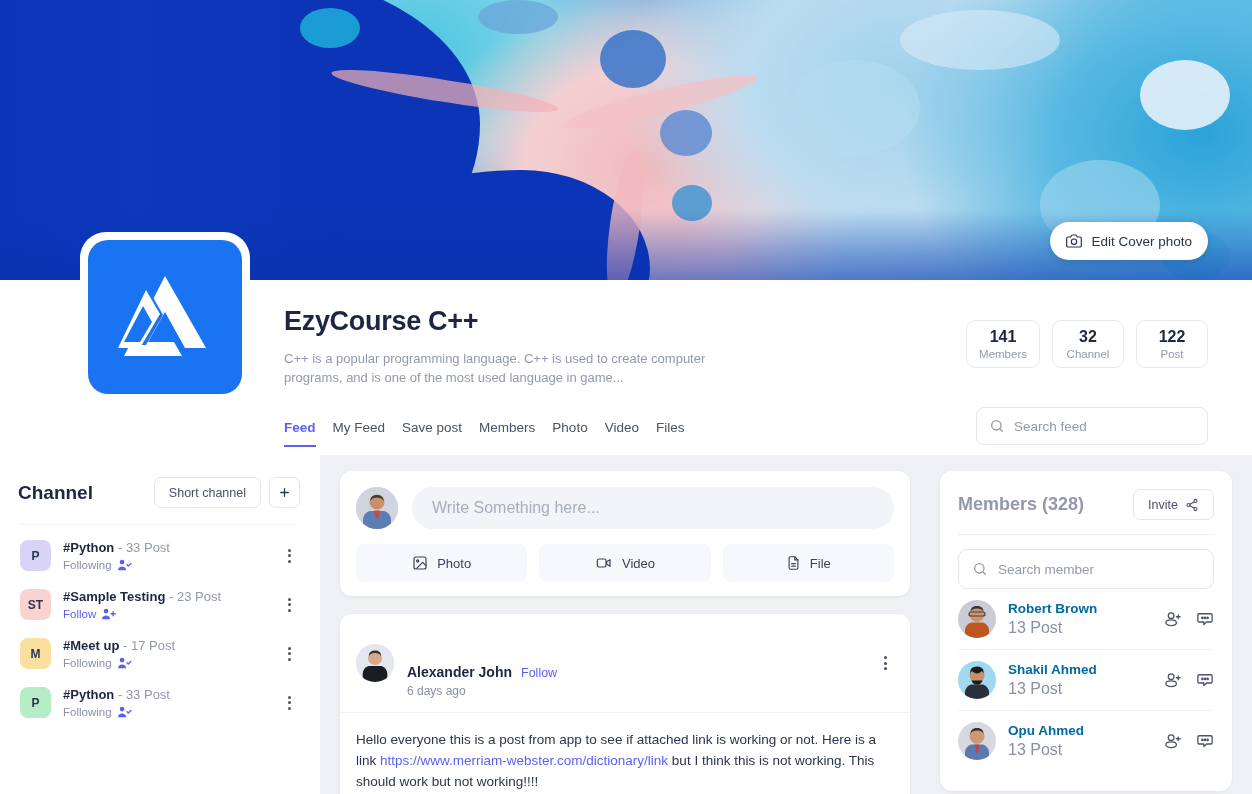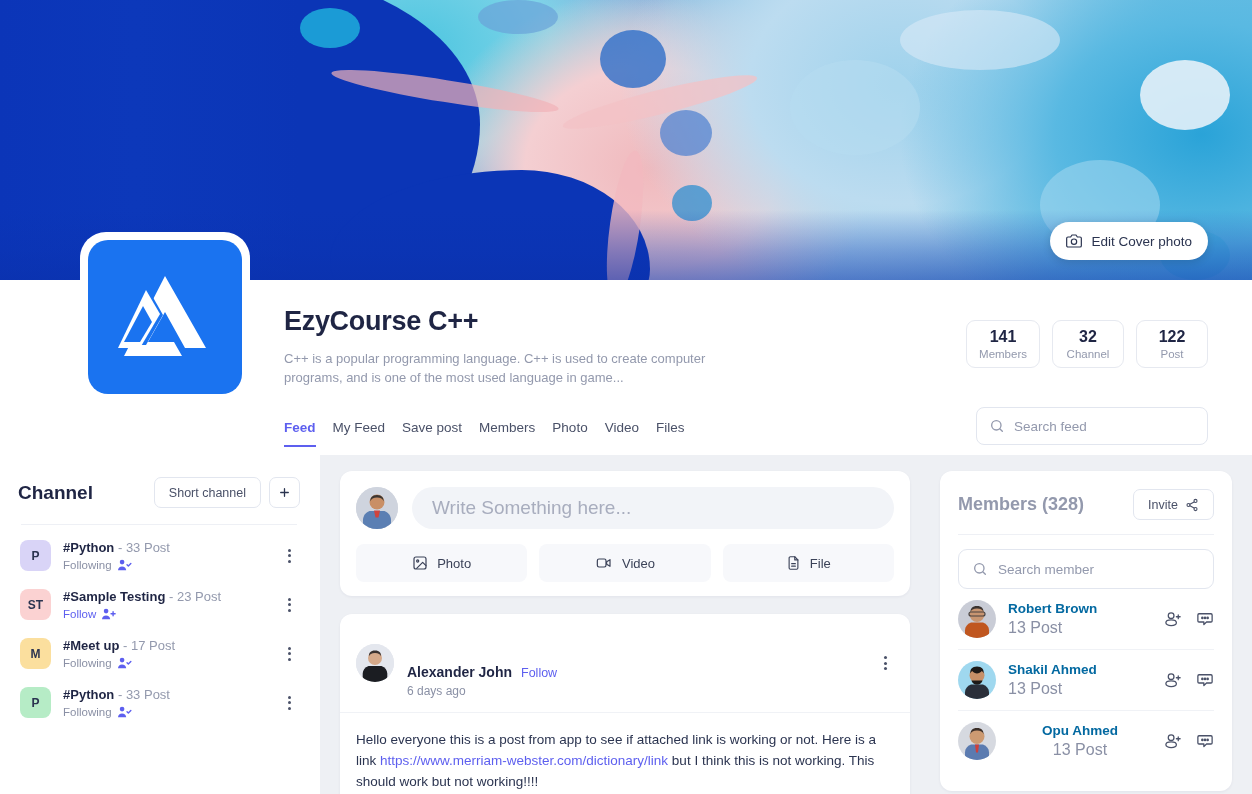--- a/index.html
+++ b/index.html
@@ -164,21 +164,21 @@
 
   .composer { padding: 16px 16px 14px 16px; margin-bottom: 18px; }
   .composer-top { display: flex; align-items: center; gap: 14px; }
   .avatar { border-radius: 50%; overflow: hidden; flex: 0 0 auto; position: relative; }
   .comp-input {
     flex: 1 1 auto; height: 42px; background: #f2f4f8; border-radius: 21px;
     display: flex; align-items: center; padding: 0 20px;
   }
   .comp-input input {
     border: none; outline: none; background: transparent; width: 100%;
-    font-family: inherit; font-size: 19px; color: #4a5168;
+    font-family: inherit; font-size: 16px; color: #4a5168;
   }
   .comp-input input::placeholder { color: #a8adbe; }
   .comp-actions { display: flex; gap: 12px; margin-top: 15px; }
   .comp-btn {
     flex: 1 1 0; height: 38px; background: #f7f8fb; border-radius: 8px;
     display: flex; align-items: center; justify-content: center; gap: 9px;
     font-size: 13px; color: #3b4258; cursor: pointer; font-family: inherit;
     border: none;
   }
 
@@ -210,21 +210,21 @@
   }
   .search-member input {
     border: none; outline: none; background: transparent; width: 100%;
     font-family: inherit; font-size: 13.5px; color: #4a5168;
   }
   .search-member input::placeholder { color: #9399ad; }
   .member {
     display: flex; align-items: center; gap: 12px; padding: 11px 0;
     border-bottom: 1px solid #f0f2f6;
   }
-  .member:last-child { border-bottom: none; text-align: center; }
+  .member:last-child { border-bottom: none; }
   .member-info { flex: 1 1 auto; min-width: 0; }
   .member-name { font-size: 13.5px; font-weight: 700; color: #0369a1; }
   .member-posts { font-size: 16px; color: #8a90a5; margin-top: 3px; }
   .member-acts { display: flex; gap: 14px; align-items: center; color: #4a5168; }
   .m-icon { cursor: pointer; display: flex; }
 
   svg { display: block; }
 </style>
 </head>
 <body>

